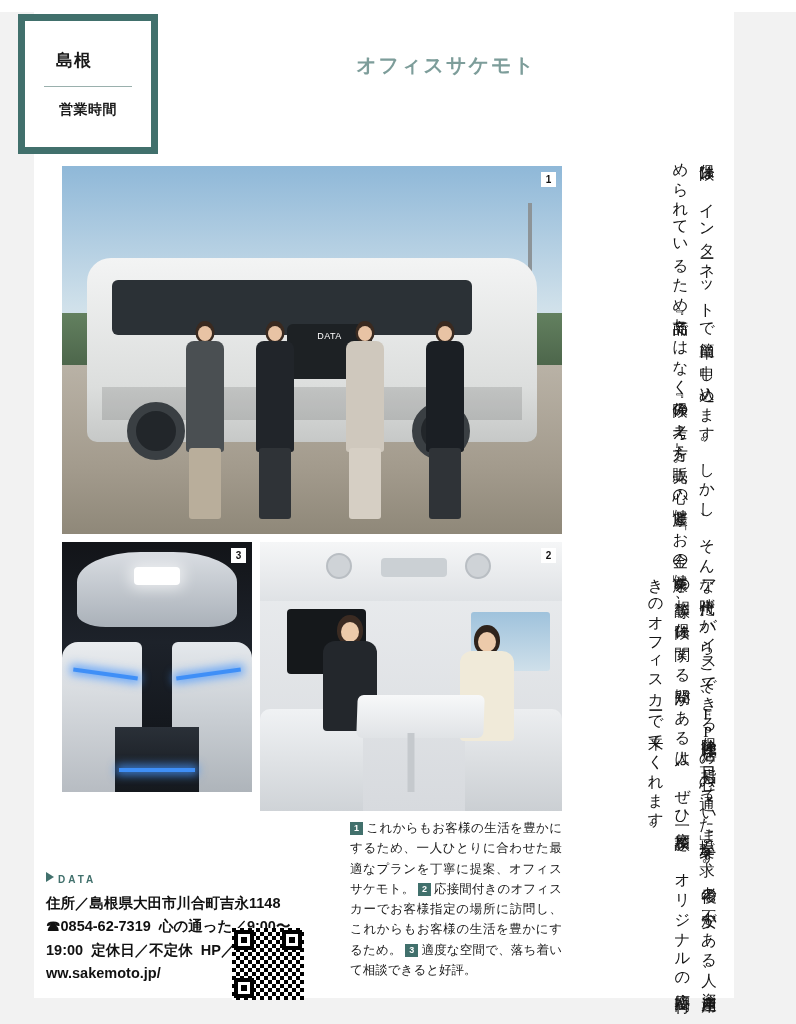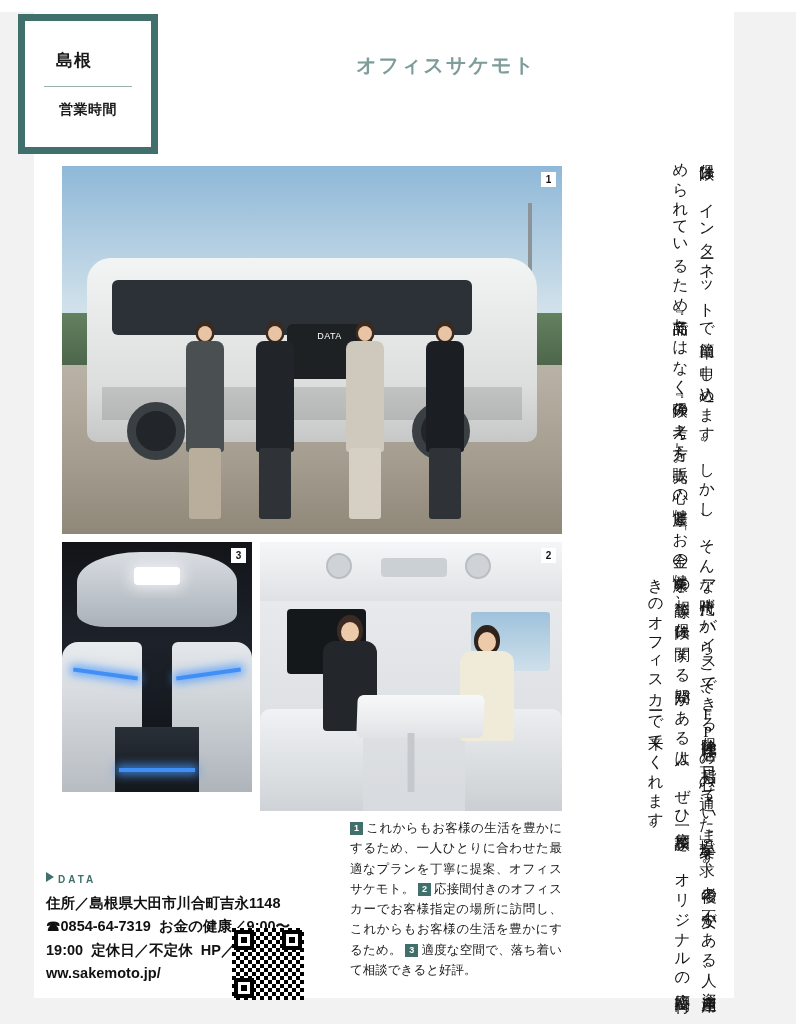--- a/index.html
+++ b/index.html
@@ -591,22 +591,22 @@
     <span class="cap-num">2</span><span>応接間付きのオフィスカーでお客様指定の場所に訪問し、これからもお客様の生活を豊かにするため。</span>
     <span class="cap-num">3</span><span>適度な空間で、落ち着いて相談できると好評。</span>
   </div>
 
   <div class="data-head">
     <span class="tri"></span><span>DATA</span>
   </div>
 
   <div class="data-body">
     <span>住所</span><span>／島根県大田市川合町吉永1148</span>
-    <span>☎</span><span>0854-64-7319</span>&nbsp;
-    <span>お金の健康</span><span>／9:00〜19:00</span>&nbsp;
+    <span>☎</span><span>0854-62-7319</span>&nbsp;
+    <span>心の通った</span><span>／9:00〜19:00</span>&nbsp;
     <span>定休日</span><span>／不定休</span>&nbsp;
     <span>HP</span><span>／https://www.sakemoto.jp/</span>
   </div>
 
   <div class="qr">
     <div class="qr-eye e1">
         <i></i>
       </div>
     <div class="qr-eye e2">
         <i></i>

